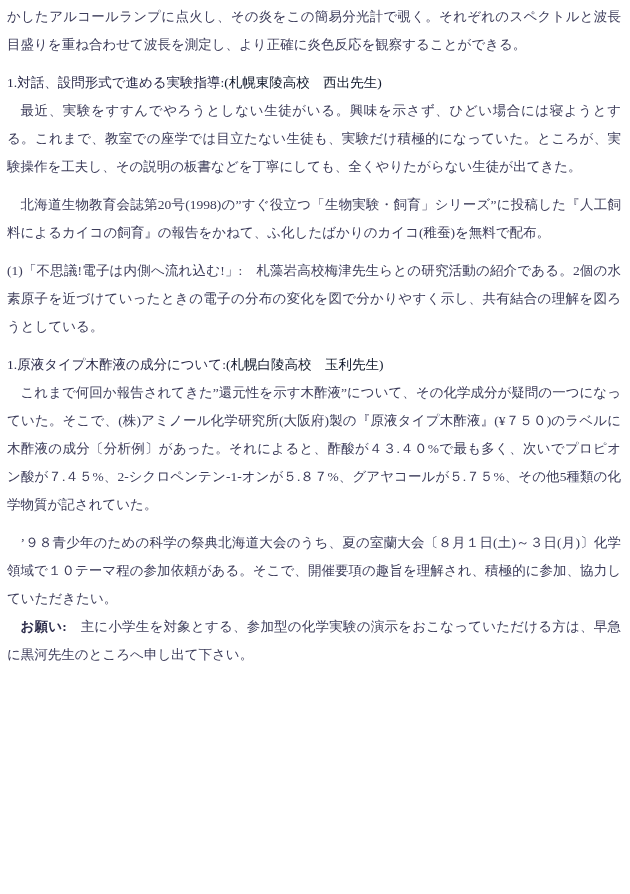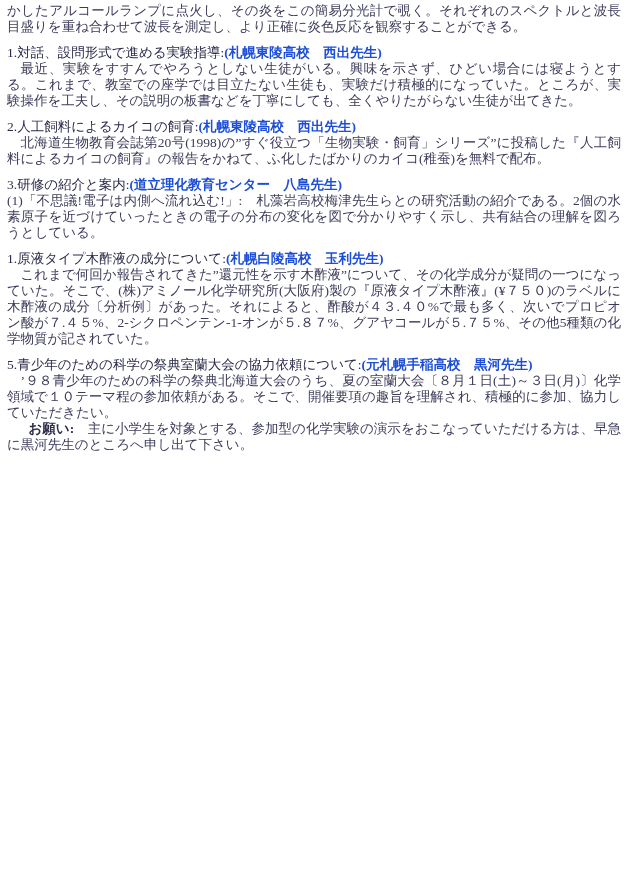--- a/index.html
+++ b/index.html
@@ -6,68 +6,65 @@
   body{
     width:630px;height:894px;overflow:hidden;
     font-family:"Liberation Serif","DejaVu Serif",serif;
     color:#3c3c5a;
   }
   .page{
     box-sizing:border-box;
     width:630px;height:864px;
     padding:3px 9px 0 7px;
     font-size:13.5px;
-    line-height:16px;
+    line-height:28px;
     text-align:justify;
   }
   .para{margin:0;}
   .indent{text-indent:1em;}
-  .bold{font-weight:bold;color:#2b2b4a;margin-left:8px;}
+  .bold{font-weight:bold;color:#2b2b4a;}
   .kyogi-label{font-weight:bold;color:#2b2b4a;margin-right:0.9em;}
   .title-box-row{margin:22px 0 29px 0;height:38px;}
   .title-box{
     display:inline-block;
     margin-left:192px;
     border:1px solid #50506a;
     padding:7px 15px 8px 15px;
     letter-spacing:1.5px;
     color:#3c3c5a;
     white-space:nowrap;
   }
   .section{margin-top:10px;}
   .heading{font-weight:normal;}
   .heading .sec-title{font-weight:normal;color:#2b2b4a;}
-  .heading .sec-affil{font-weight:bold;color:#1d4ed8;}
+  .heading .sec-affil{font-weight:normal;color:#0f172a;}
 </style>
 </head>
 <body>
 
 <div class="page">
 
   <p class="para">かしたアルコールランプに点火し、その炎をこの簡易分光計で覗く。それぞれのスペクトルと波長目盛りを重ね合わせて波長を測定し、より正確に炎色反応を観察することができる。</p>
 
 
 
   <div id="sections">
       <div class="section">
         <div class="heading"><span class="sec-title">1.対話、設問形式で進める実験指導:</span><span class="sec-affil">(札幌東陵高校　西出先生)</span></div>
         <p class="para indent"><span>最近、実験をすすんでやろうとしない生徒がいる。興味を示さず、ひどい場合には寝ようとする。これまで、教室での座学では目立たない生徒も、実験だけ積極的になっていた。ところが、実験操作を工夫し、その説明の板書などを丁寧にしても、全くやりたがらない生徒が出てきた。</span></p>
       </div>
       <div class="section">
-        <div class="heading"><span class="sec-title">2.人工飼料によるカイコの飼育:</span><span class="sec-affil">(札幌東陵高校　西出先生)</span></div>
         <p class="para indent"><span>北海道生物教育会誌第20号(1998)の”すぐ役立つ「生物実験・飼育」シリーズ”に投稿した『人工飼料によるカイコの飼育』の報告をかねて、ふ化したばかりのカイコ(稚蚕)を無料で配布。</span></p>
       </div>
       <div class="section">
-        <div class="heading"><span class="sec-title">3.研修の紹介と案内:</span><span class="sec-affil">(道立理化教育センター　八島先生)</span></div>
         <p class="para"><span>(1)「不思議!電子は内側へ流れ込む!」:　札藻岩高校梅津先生らとの研究活動の紹介である。2個の水素原子を近づけていったときの電子の分布の変化を図で分かりやすく示し、共有結合の理解を図ろうとしている。</span></p>
       </div>
       <div class="section">
         <div class="heading"><span class="sec-title">1.原液タイプ木酢液の成分について:</span><span class="sec-affil">(札幌白陵高校　玉利先生)</span></div>
         <p class="para indent"><span>これまで何回か報告されてきた”還元性を示す木酢液”について、その化学成分が疑問の一つになっていた。そこで、(株)アミノール化学研究所(大阪府)製の『原液タイプ木酢液』(¥７５０)のラベルに木酢液の成分〔分析例〕があった。それによると、酢酸が４３.４０%で最も多く、次いでプロピオン酸が７.４５%、2-シクロペンテン-1-オンが５.８７%、グアヤコールが５.７５%、その他5種類の化学物質が記されていた。</span></p>
       </div>
       <div class="section">
-        <div class="heading"><span class="sec-title">5.青少年のための科学の祭典室蘭大会の協力依頼について:</span><span class="sec-affil">(元札幌手稲高校　黒河先生)</span></div>
         <p class="para indent"><span>’９８青少年のための科学の祭典北海道大会のうち、夏の室蘭大会〔８月１日(土)～３日(月)〕化学領域で１０テーマ程の参加依頼がある。そこで、開催要項の趣旨を理解され、積極的に参加、協力していただきたい。</span></p>
         <p class="para indent"><span class="bold">お願い:</span><span>　主に小学生を対象とする、参加型の化学実験の演示をおこなっていただける方は、早急に黒河先生のところへ申し出て下さい。</span></p>
       </div>
     </div>
 
 </div>
 
 </body></html>

